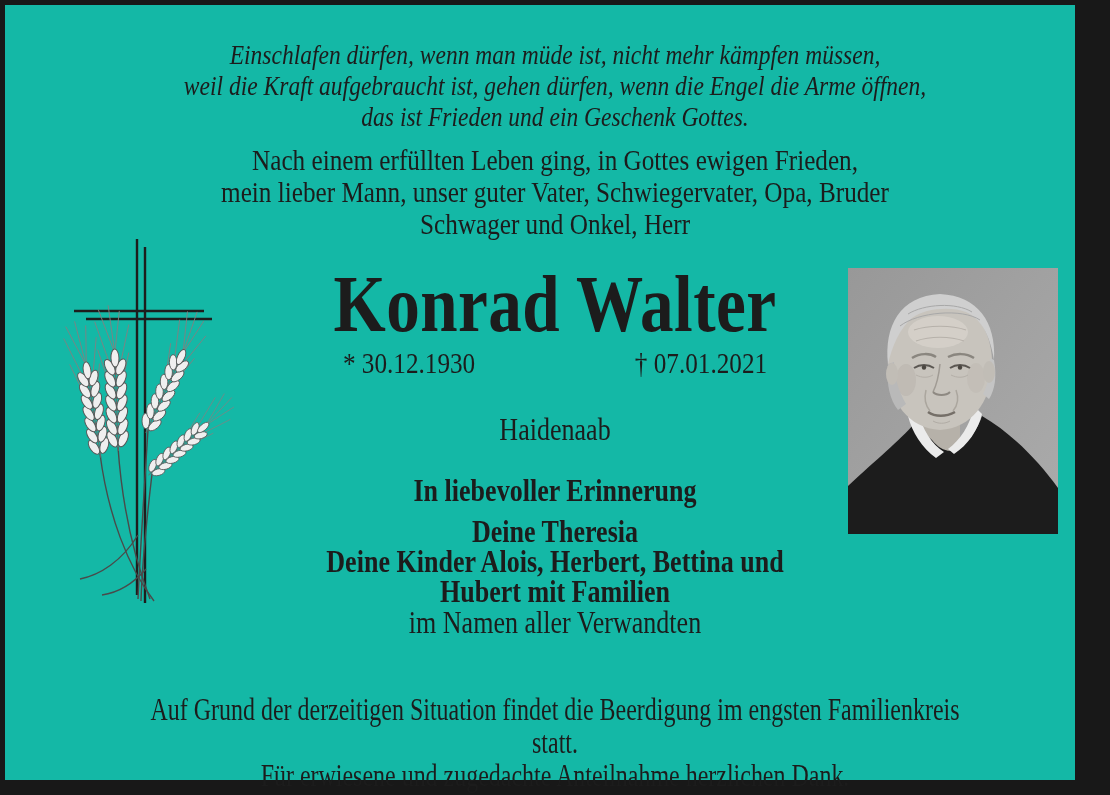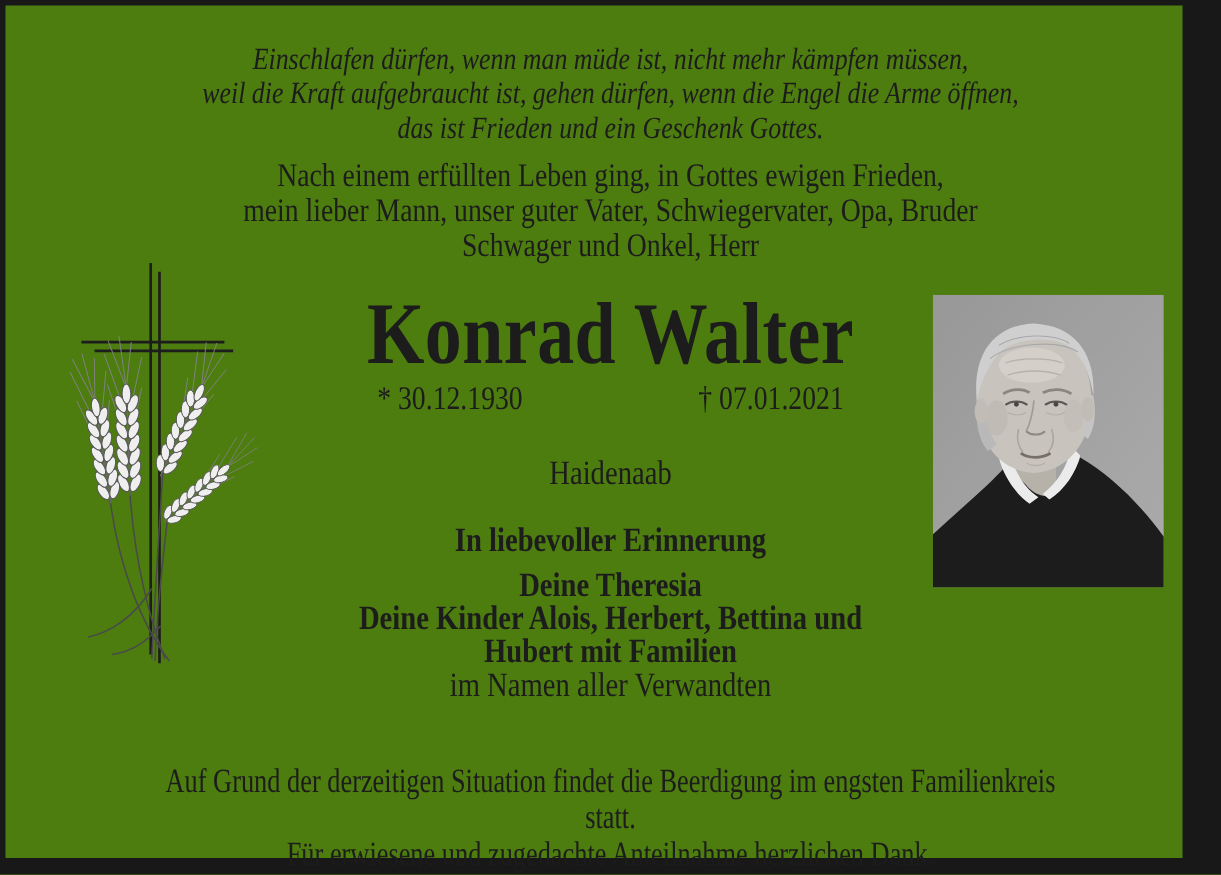--- a/index.html
+++ b/index.html
@@ -7,21 +7,21 @@
     width: 1110px; height: 795px;
     background: #181818;
     position: relative;
     overflow: hidden;
     font-family: "Liberation Serif", serif;
   }
   .page {
     position: absolute;
     left: 5px; top: 5px;
     width: 1070px; height: 775px;
-    background: #4d7c0f;
+    background: #14b8a6;
     color: #1c1c1c;
   }
   .art {
     position: absolute;
     left: 57px; top: 220px;
     width: 190px; height: 380px;
   }
   .photo {
     position: absolute;
     left: 843px; top: 263px;

